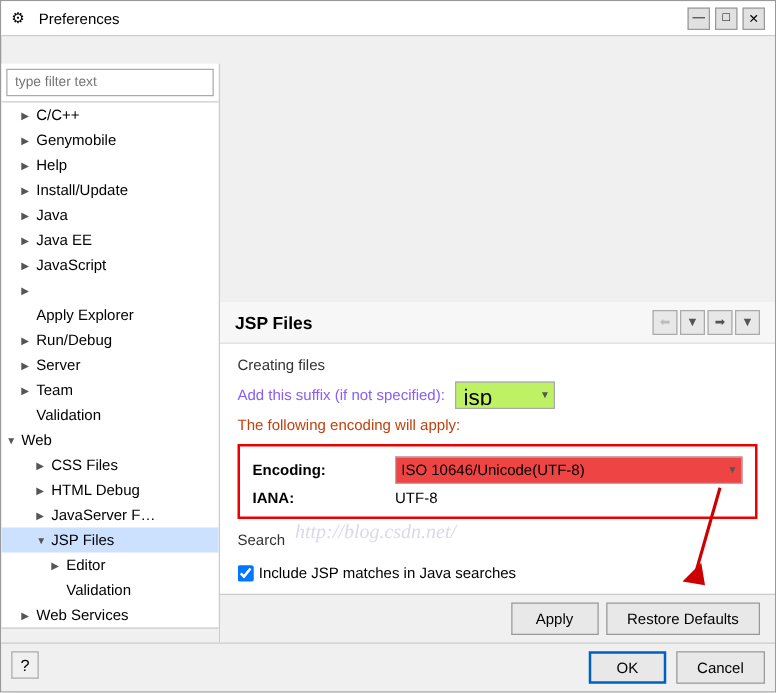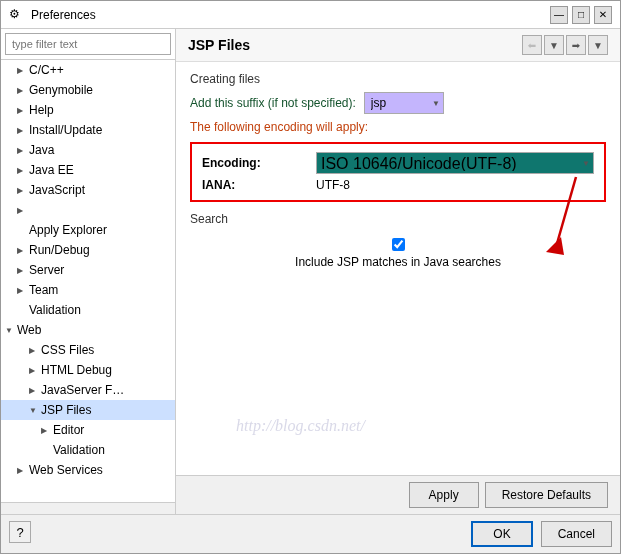--- a/index.html
+++ b/index.html
@@ -46,20 +46,21 @@
       font-size: 10px;
       display: flex;
       align-items: center;
       justify-content: center;
     }
 
     .content-area {
       display: flex;
       flex: 1;
       overflow: hidden;
+      align-items: flex-end;
     }
 
     
     .sidebar {
       width: 175px;
       background: #fff;
       border-right: 1px solid #ccc;
       display: flex;
       flex-direction: column;
       overflow: hidden;
@@ -171,29 +172,29 @@
       color: #333;
     }
 
     .field-row {
       display: flex;
       align-items: center;
       margin-bottom: 6px;
     }
     .field-label {
       font-size: 12px;
-      color: #14532d;
+      color: #8b5cf6;
       margin-right: 8px;
       white-space: nowrap;
     }
     .select-box {
       border: 1px solid #aaa;
-      background: #c4b5fd;
+      background: #bef264;
       padding: 2px 20px 2px 6px;
-      font-size: 12px;
+      font-size: 18px;
       height: 22px;
       appearance: none;
       -webkit-appearance: none;
       cursor: pointer;
       position: relative;
       min-width: 80px;
     }
     .select-wrapper {
       position: relative;
       display: inline-block;
@@ -241,42 +242,41 @@
       position: absolute;
       right: 4px;
       top: 50%;
       transform: translateY(-50%);
       pointer-events: none;
       color: #555;
     }
     .enc-select {
       width: 100%;
       border: 1px solid #aaa;
-      background: #0f766e;
+      background: #ef4444;
       padding: 2px 20px 2px 4px;
-      font-size: 16px;
+      font-size: 12px;
       height: 22px;
       appearance: none;
       -webkit-appearance: none;
       cursor: pointer;
     }
 
     .search-section {
       margin-top: 10px;
     }
     .section-title {
       font-size: 12px;
       color: #333;
       margin-bottom: 12px;
     }
     .checkbox-row {
       display: flex;
       align-items: center;
       gap: 4px;
-      flex-direction: column;
     }
     .checkbox-label {
       font-size: 12px;
     }
 
     .watermark {
       position: absolute;
       bottom: 40px;
       left: 60px;
       font-size: 16px;

